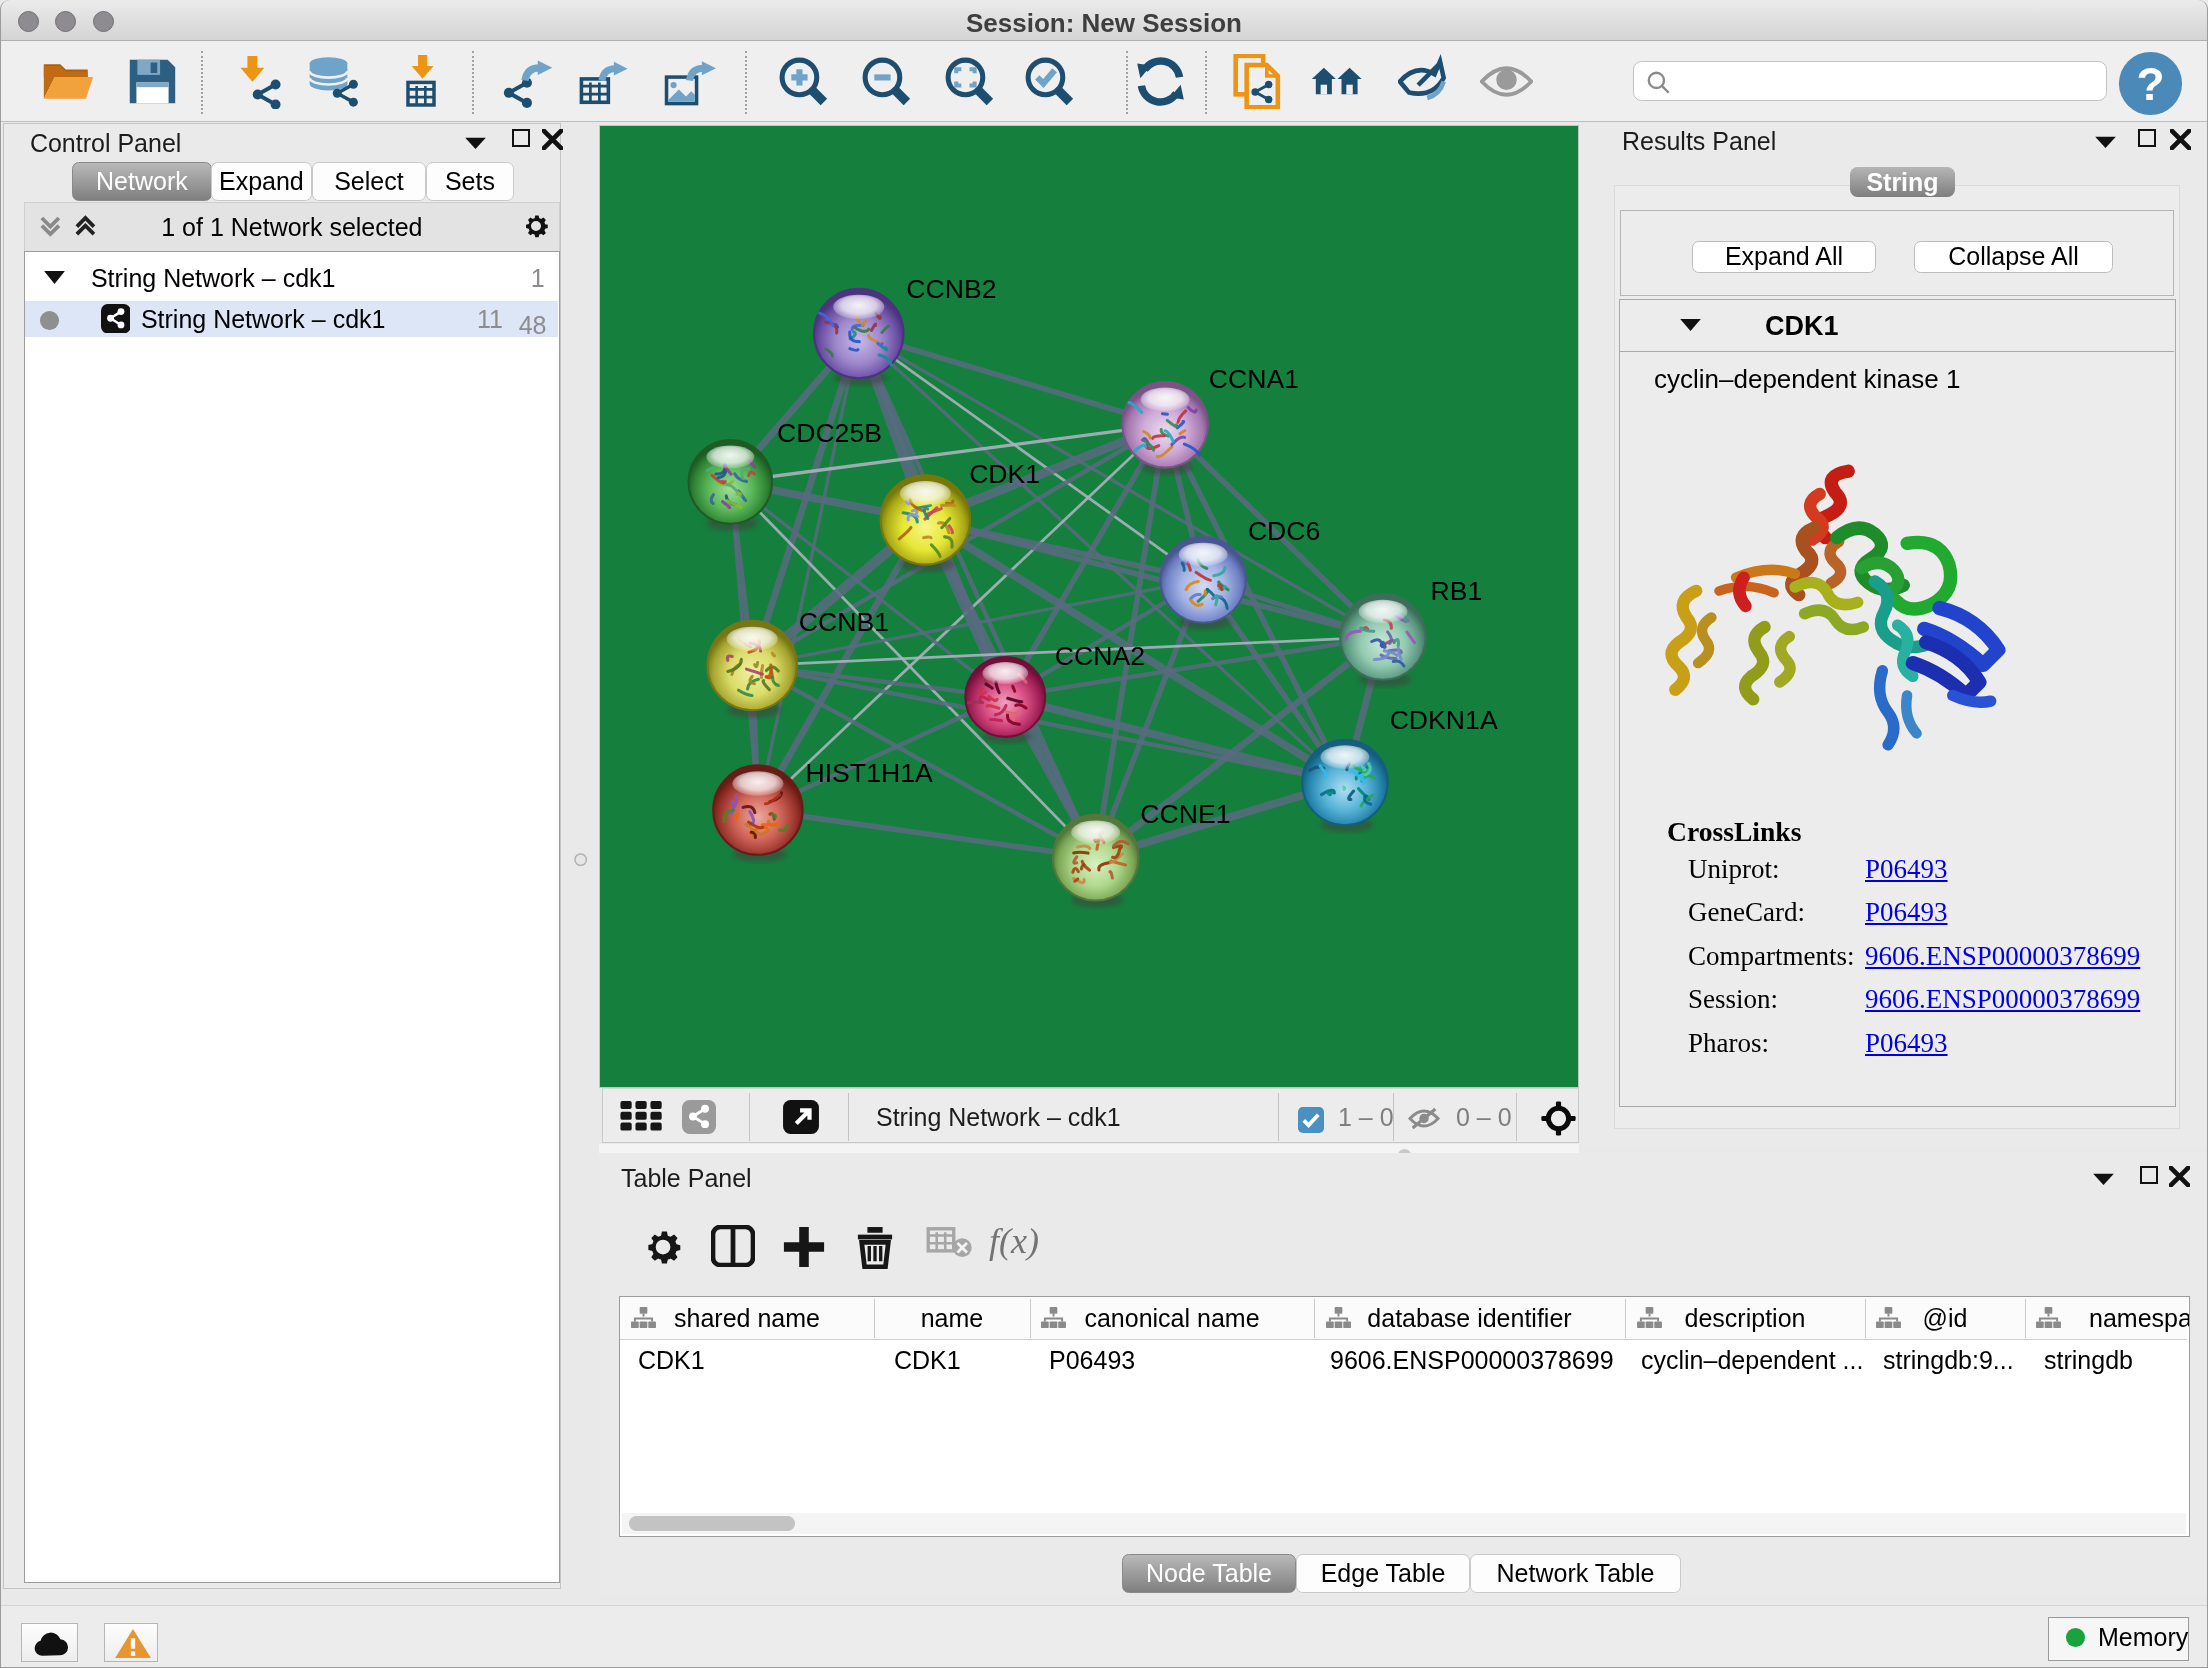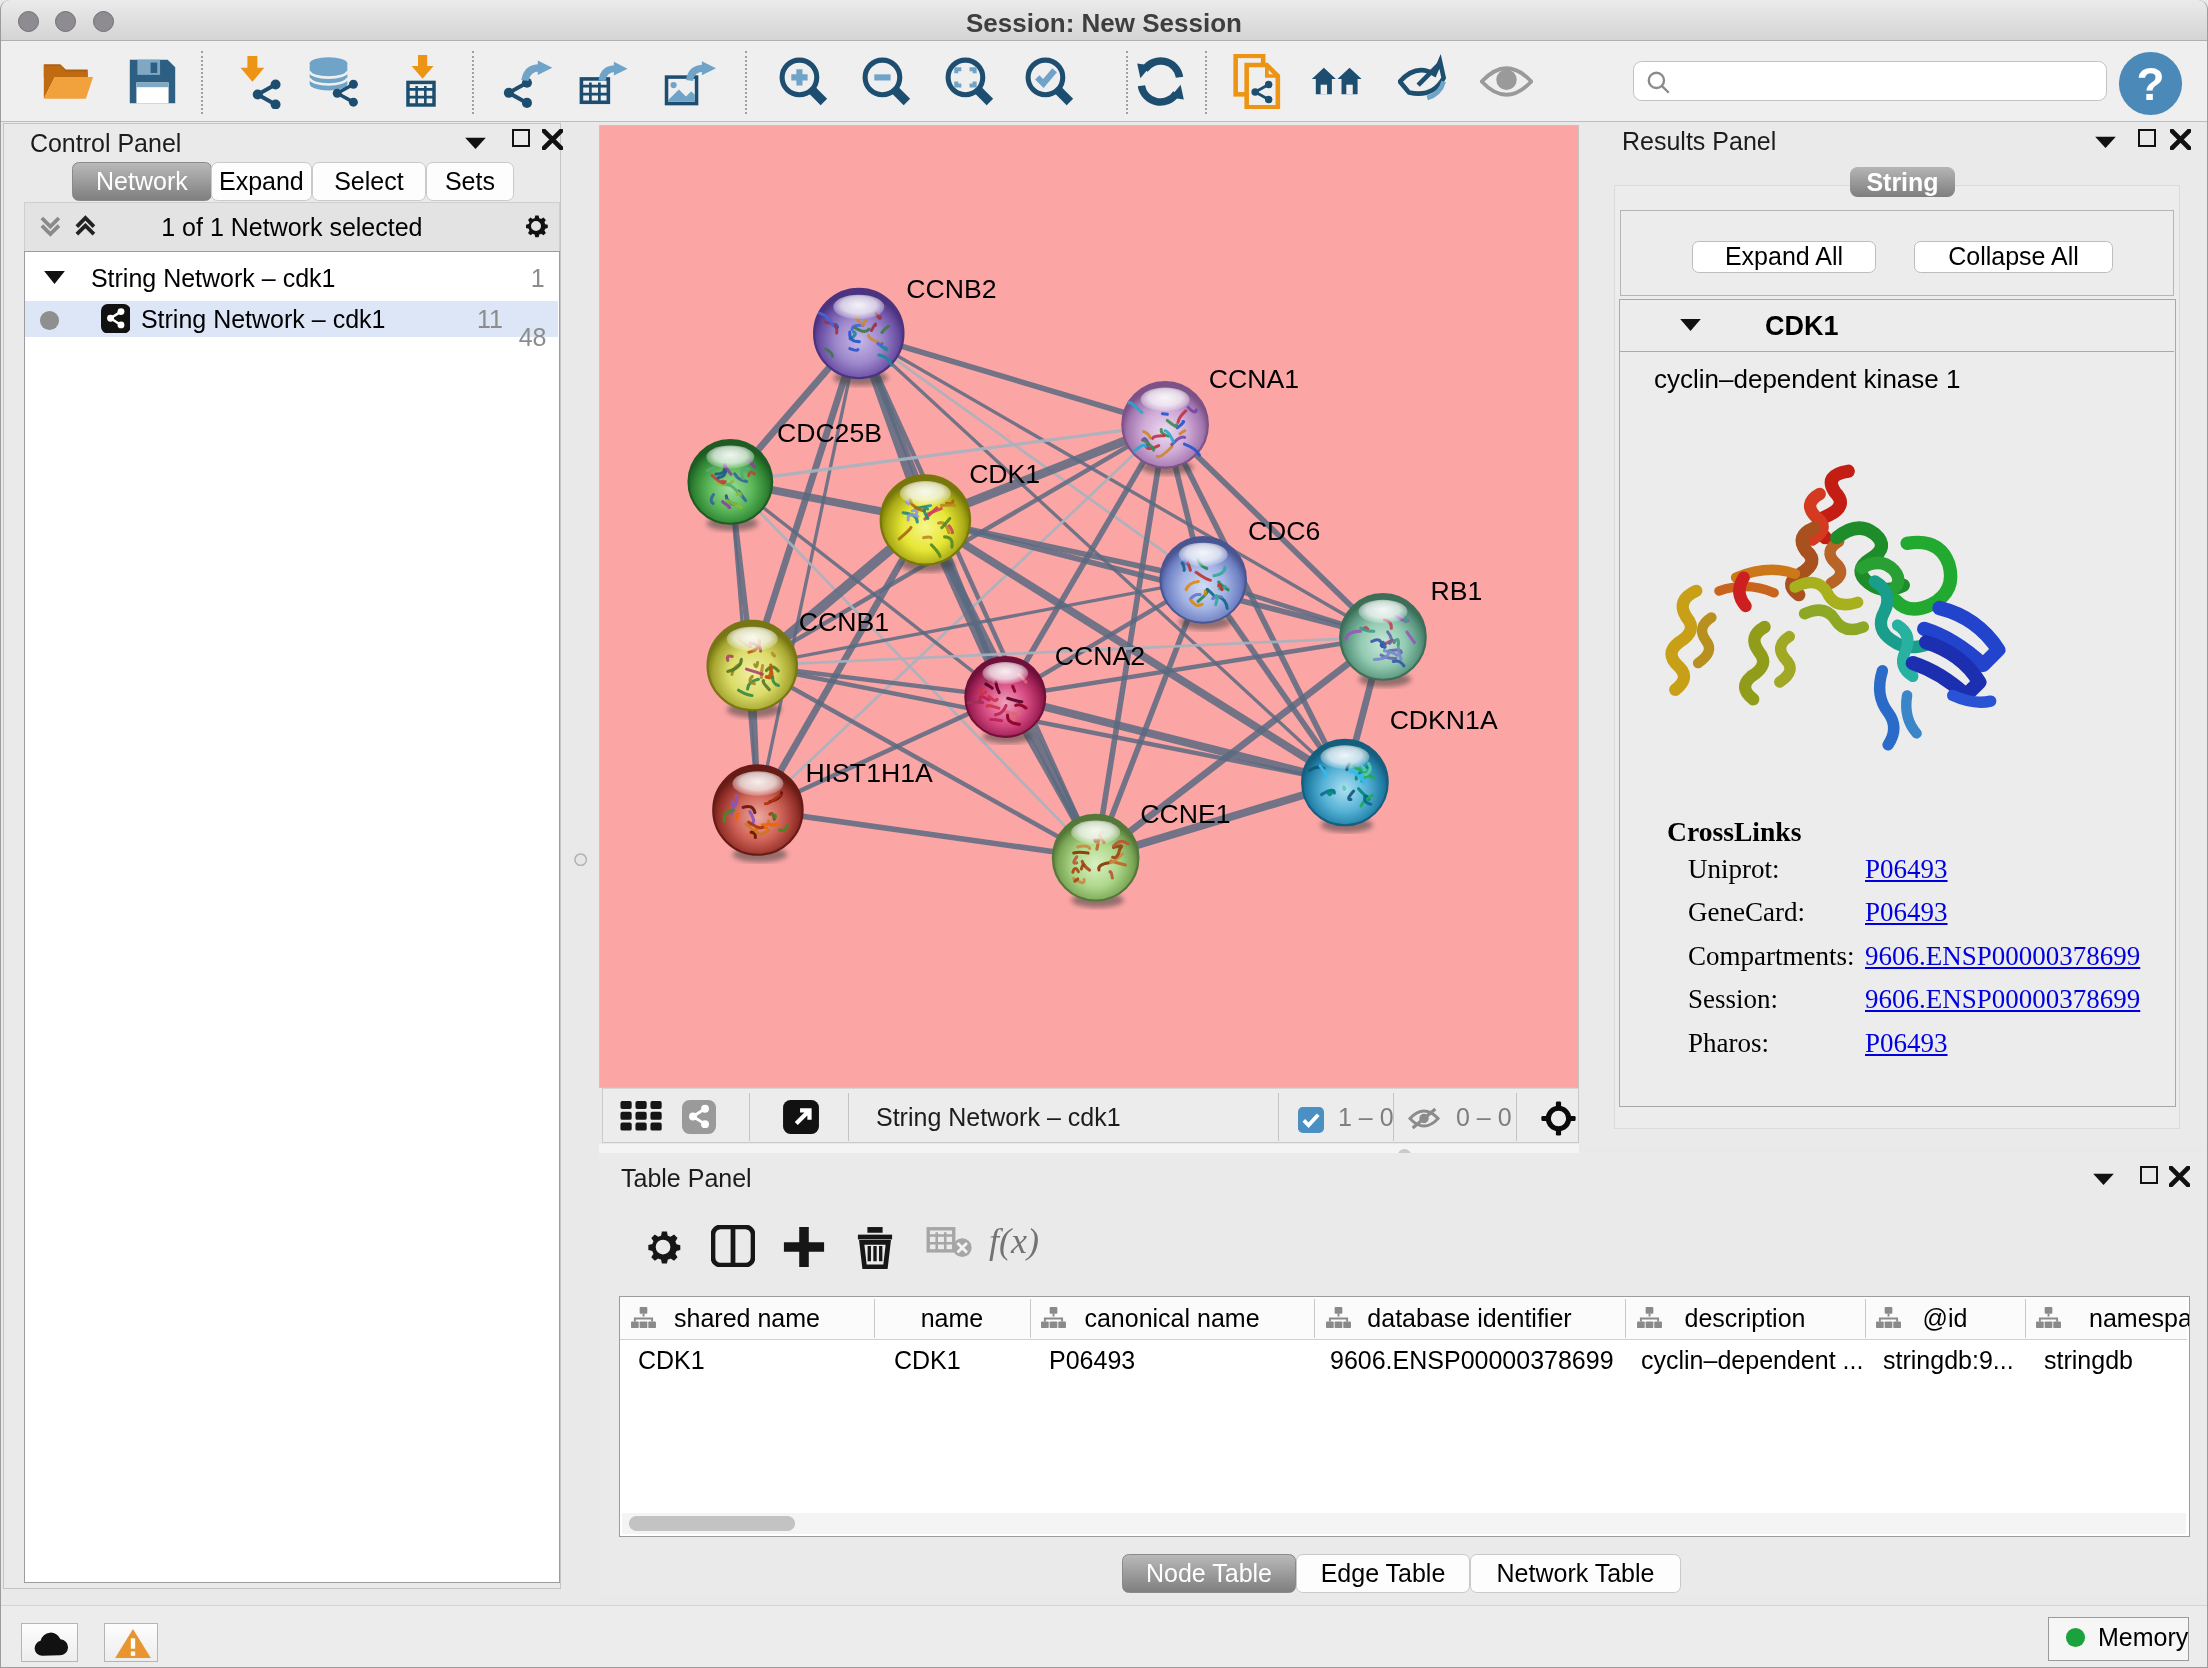--- a/index.html
+++ b/index.html
@@ -17,21 +17,21 @@
 #cpanel { left:2.9px; top:123px; width:558px; height:1466px; background:#eaeaea; border:1px solid #c4c4c4; }
 .ptitle { position:absolute; font-size:25px; color:#1c1c1c; }
 .pctl { position:absolute; }
 .tab { position:absolute; height:39px; font-size:25px; color:#000; background:#fdfdfd; border:1px solid #c9c9c9; text-align:center; line-height:37px; border-radius:6.7px; }
 .tab.active { background:linear-gradient(#b9b9b9,#7f7f7f); color:#fff; border-color:#8a8a8a; }
 #netbar { position:absolute; left:20px; top:78px; width:536px; height:49px; background:#e3e3e3; border:1px solid #cfcfcf; border-bottom:none; }
 #cptree { position:absolute; left:20px; top:127px; width:536px; height:1332px; background:#fff; border:1.9px solid #9c9c9c; }
 .trow { position:absolute; left:0; width:533px; height:35px; font-size:25px; color:#000; }
 .num { position:absolute; color:#8c8c8c; font-size:25px; }
 
-#netview { left:599px; top:125px; width:980px; height:963px; background:#fca5a5; border:1px solid #c4c4c4; }
+#netview { left:599px; top:125px; width:980px; height:963px; background:#15803d; border:1px solid #c4c4c4; }
 #netfoot { left:602px; top:1088px; width:977px; height:55px; background:#ececec; border:1px solid #c9c9c9; border-top:1px solid #d6d6d6; }
 .nfsep { position:absolute; top:3.8px; height:48px; width:0; border-left:1px solid #c4c4c4; }
 #netlabel { position:absolute; left:273px; top:14.3px; font-size:25px; color:#1c1c1c; }
 
 #rpanel { left:1580px; top:123px; width:629px; height:1023px; background:#eaeaea; }
 #rbox { position:absolute; left:34px; top:62px; width:566px; height:944px; background:#ececec; border:1px solid #dadada; }
 #rbox2 { position:absolute; left:40px; top:87px; width:554px; height:86px; background:#ececec; border:1px solid #b5b5b5; }
 #stringtab { position:absolute; left:270px; top:44px; width:105px; height:30px; background:linear-gradient(#b5b5b5,#7e7e7e); border-radius:7.6px; color:#fff; font-size:25px; text-align:center; line-height:30px;font-weight:bold; }
 .rbtn { position:absolute; top:118px; height:32px; background:#fff; border:1px solid #bdbdbd; border-radius:6.7px; font-size:25px; text-align:center; color:#000; }
 #rinner { position:absolute; left:39px; top:176px; width:557px; height:808px; border:1.9px solid #a8a8a8; background:#ececec; }
@@ -255,21 +255,21 @@
           <rect width="31" height="31" rx="7" fill="#111"></rect>
           <g fill="#fff">
             <circle cx="21" cy="8" r="3.6"></circle>
             <circle cx="10" cy="15" r="3.6"></circle>
             <circle cx="21" cy="22" r="3.6"></circle>
             <path d="M10 15 L21 8 M10 15 L21 22" stroke="#fff" stroke-width="2.6"></path>
           </g>
         </svg>
       <span style="position:absolute;left:116px;top:3.8px">String Network – cdk1</span>
       <span class="num" style="right:55px;top:3.8px">11</span>
-      <span class="num" style="right:11.4px;top:22px">48</span>
+      <span class="num" style="right:11.4px;top:10px">48</span>
     </div>
   </div>
 </div>
 
 <div id="netview" class="abs">
   <svg id="netsvg" width="978" height="961" viewBox="630 131 1028 1010">
       <defs>
         <filter id="blur1">
           <feGaussianBlur stdDeviation="3"></feGaussianBlur>
         </filter>

